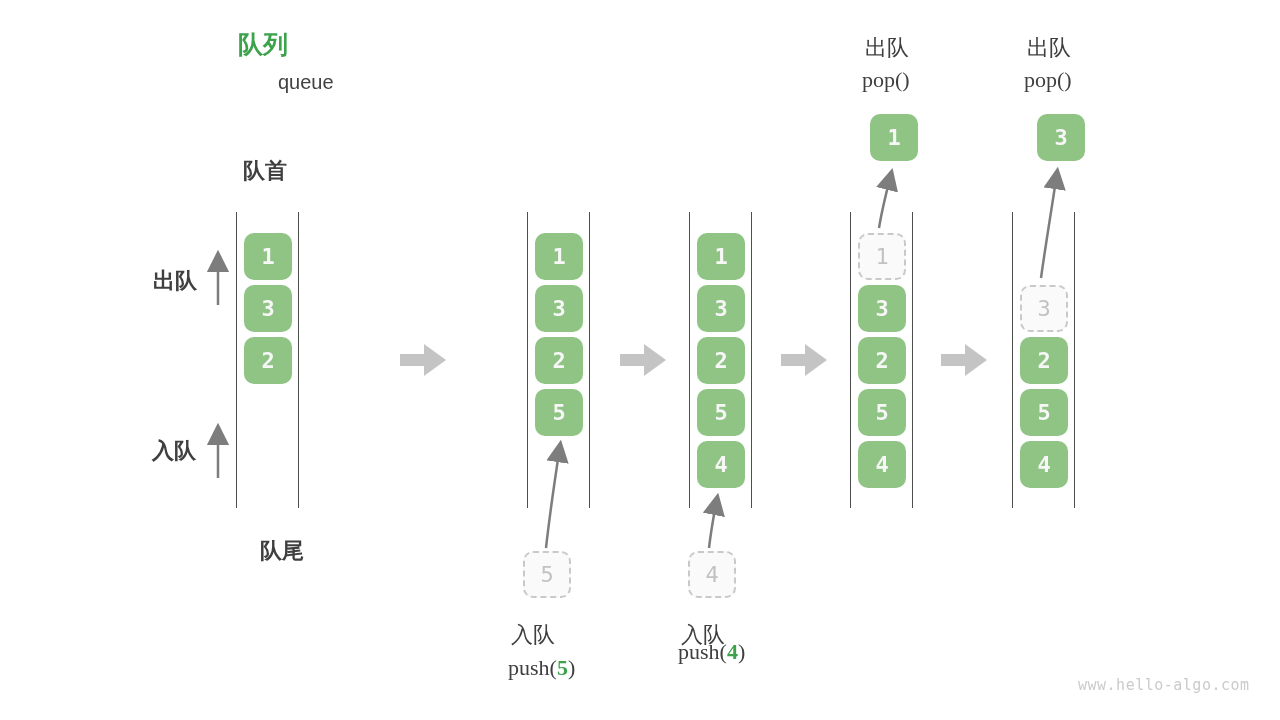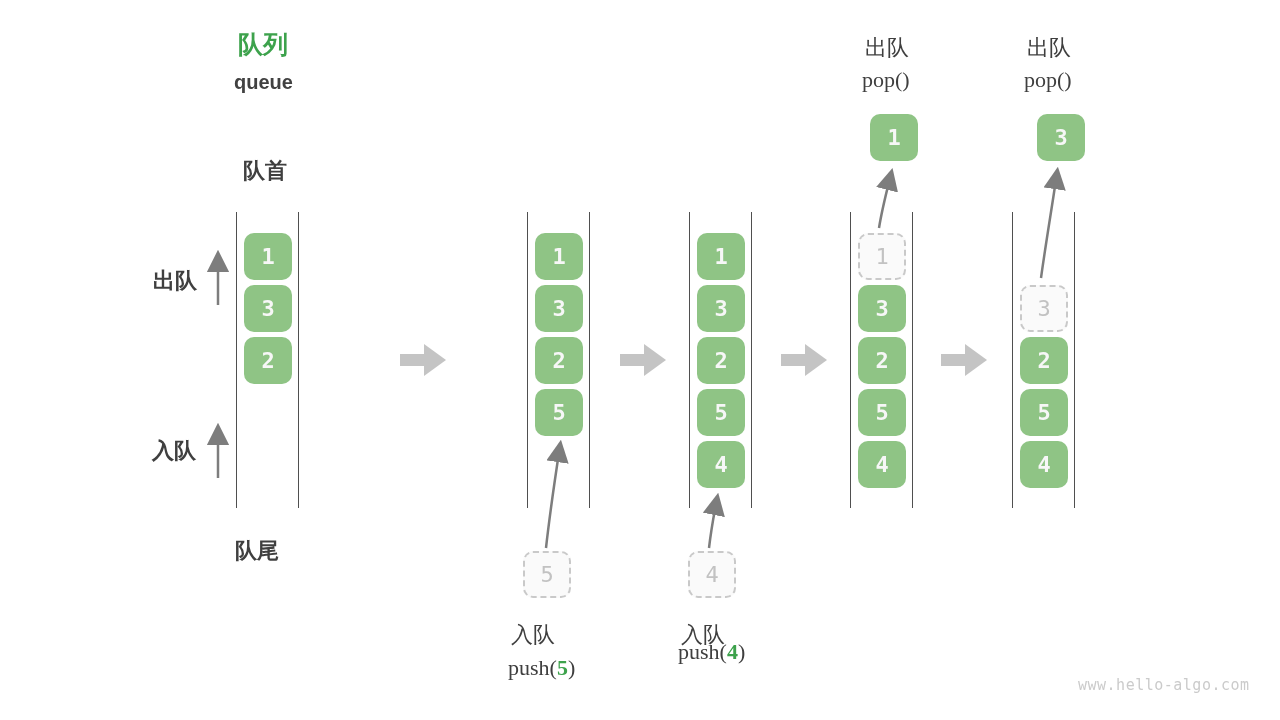--- a/index.html
+++ b/index.html
@@ -24,40 +24,40 @@
     position:absolute;width:48px;height:47px;box-sizing:border-box;
     background:#fafafa;border:2px dashed #c9c9c9;border-radius:10px;
     color:#c2c2c2;display:flex;align-items:center;justify-content:center;
     font-family:"DejaVu Sans Mono",monospace;font-size:22px;font-weight:400;
   }
   .zh-bold{font-size:22px;font-weight:700;color:#3f3f3f;white-space:nowrap;text-align:right;}
   .zh-reg{font-size:22px;font-weight:400;color:#3f3f3f;white-space:nowrap;}
   .code{font-family:Liberation Serif, serif;font-size:22px;color:#3f3f3f;white-space:nowrap;}
   .code .arg{color:#3da24c;font-weight:700;}
   .title-zh{font-size:25px;font-weight:700;color:#3da24c;}
-  .title-en{font-size:20px;font-weight:700;color:#414141;}
+  .title-en{font-size:20px;font-weight:400;color:#414141;margin-left:44px;}
   .wm{
     font-family:"DejaVu Sans Mono",monospace;font-size:15px;color:#cbcbcb;
     letter-spacing:0.5px;white-space:nowrap;
   }
   svg{display:block;}
   .overlay{position:absolute;left:0;top:0;pointer-events:none;}
 </style>
 </head>
 <body>
 
 <div class="canvas">
 
   <div class="abs title-zh" style="left:238px;top:28px">队列</div>
   <div class="abs title-en" style="left:234px;top:71px">queue</div>
 
   <div class="abs zh-bold" style="left:243px;top:156px">队首</div>
   <div class="abs zh-bold" style="left:153px;top:266px">出队</div>
   <div class="abs zh-bold" style="left:152px;top:436px">入队</div>
-  <div class="abs zh-bold" style="left:235px;top:536px">队尾</div>
+  <div class="abs zh-bold" style="left:260px;top:536px">队尾</div>
 
   <div class="queue-col" style="left:236px">
     <div class="gbox" style="left:7px;top:21px">1</div>
     <div class="gbox" style="left:7px;top:73px">3</div>
     <div class="gbox" style="left:7px;top:125px">2</div>
   </div>
 
   <div class="queue-col" style="left:527px">
     <div class="gbox" style="left:7px;top:21px">1</div>
     <div class="gbox" style="left:7px;top:73px">3</div>

